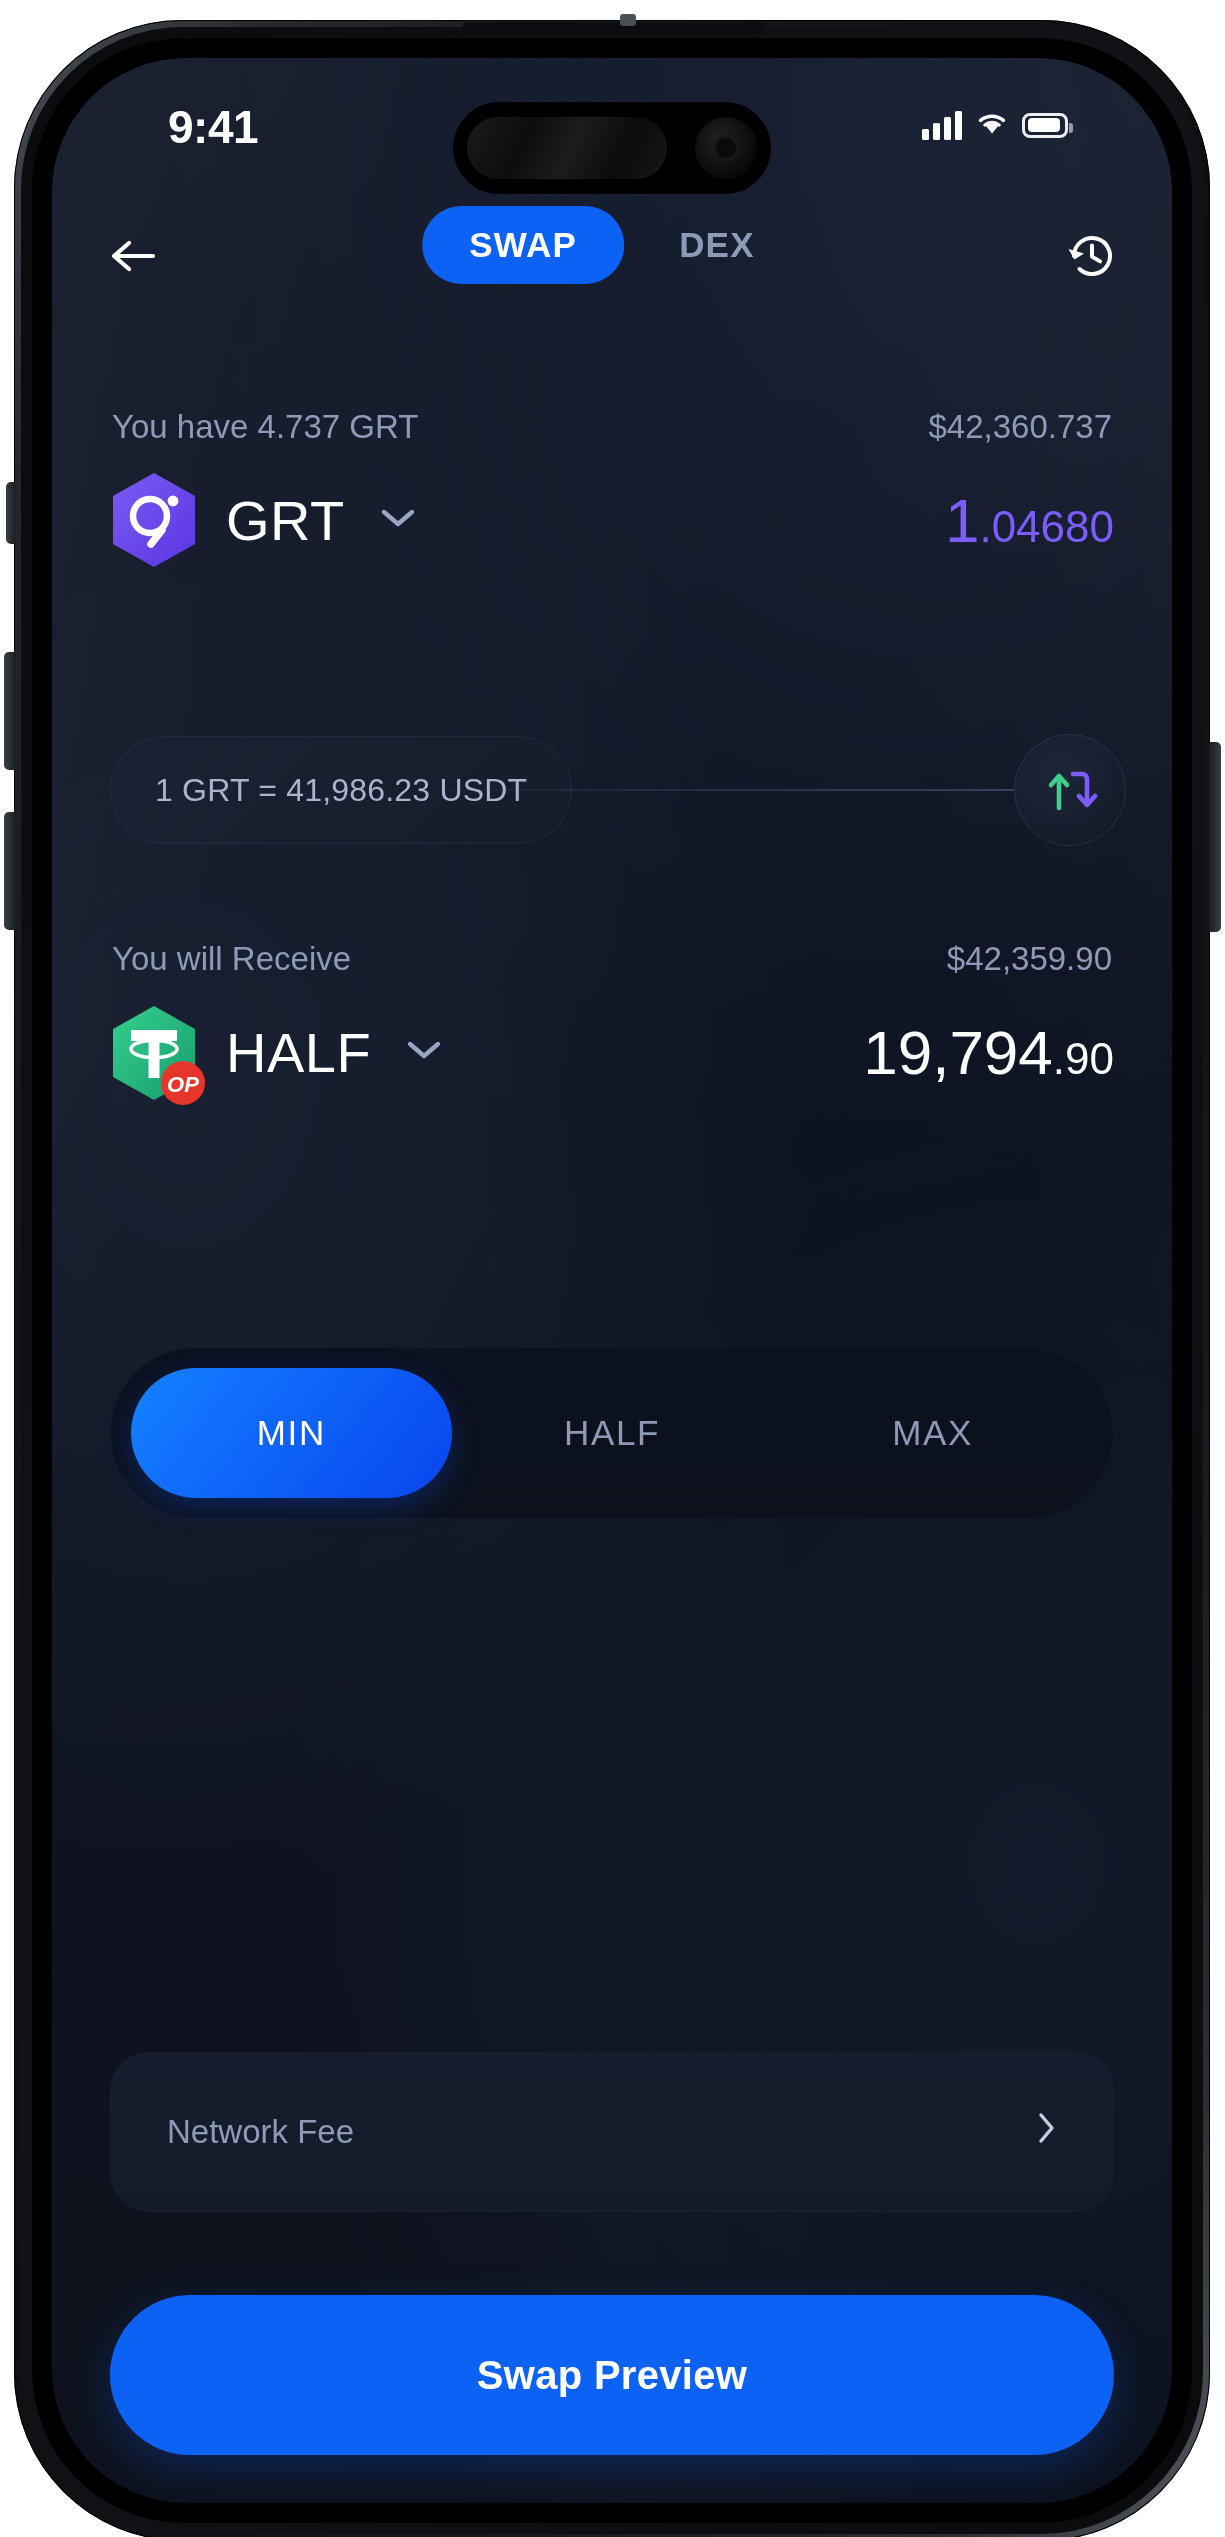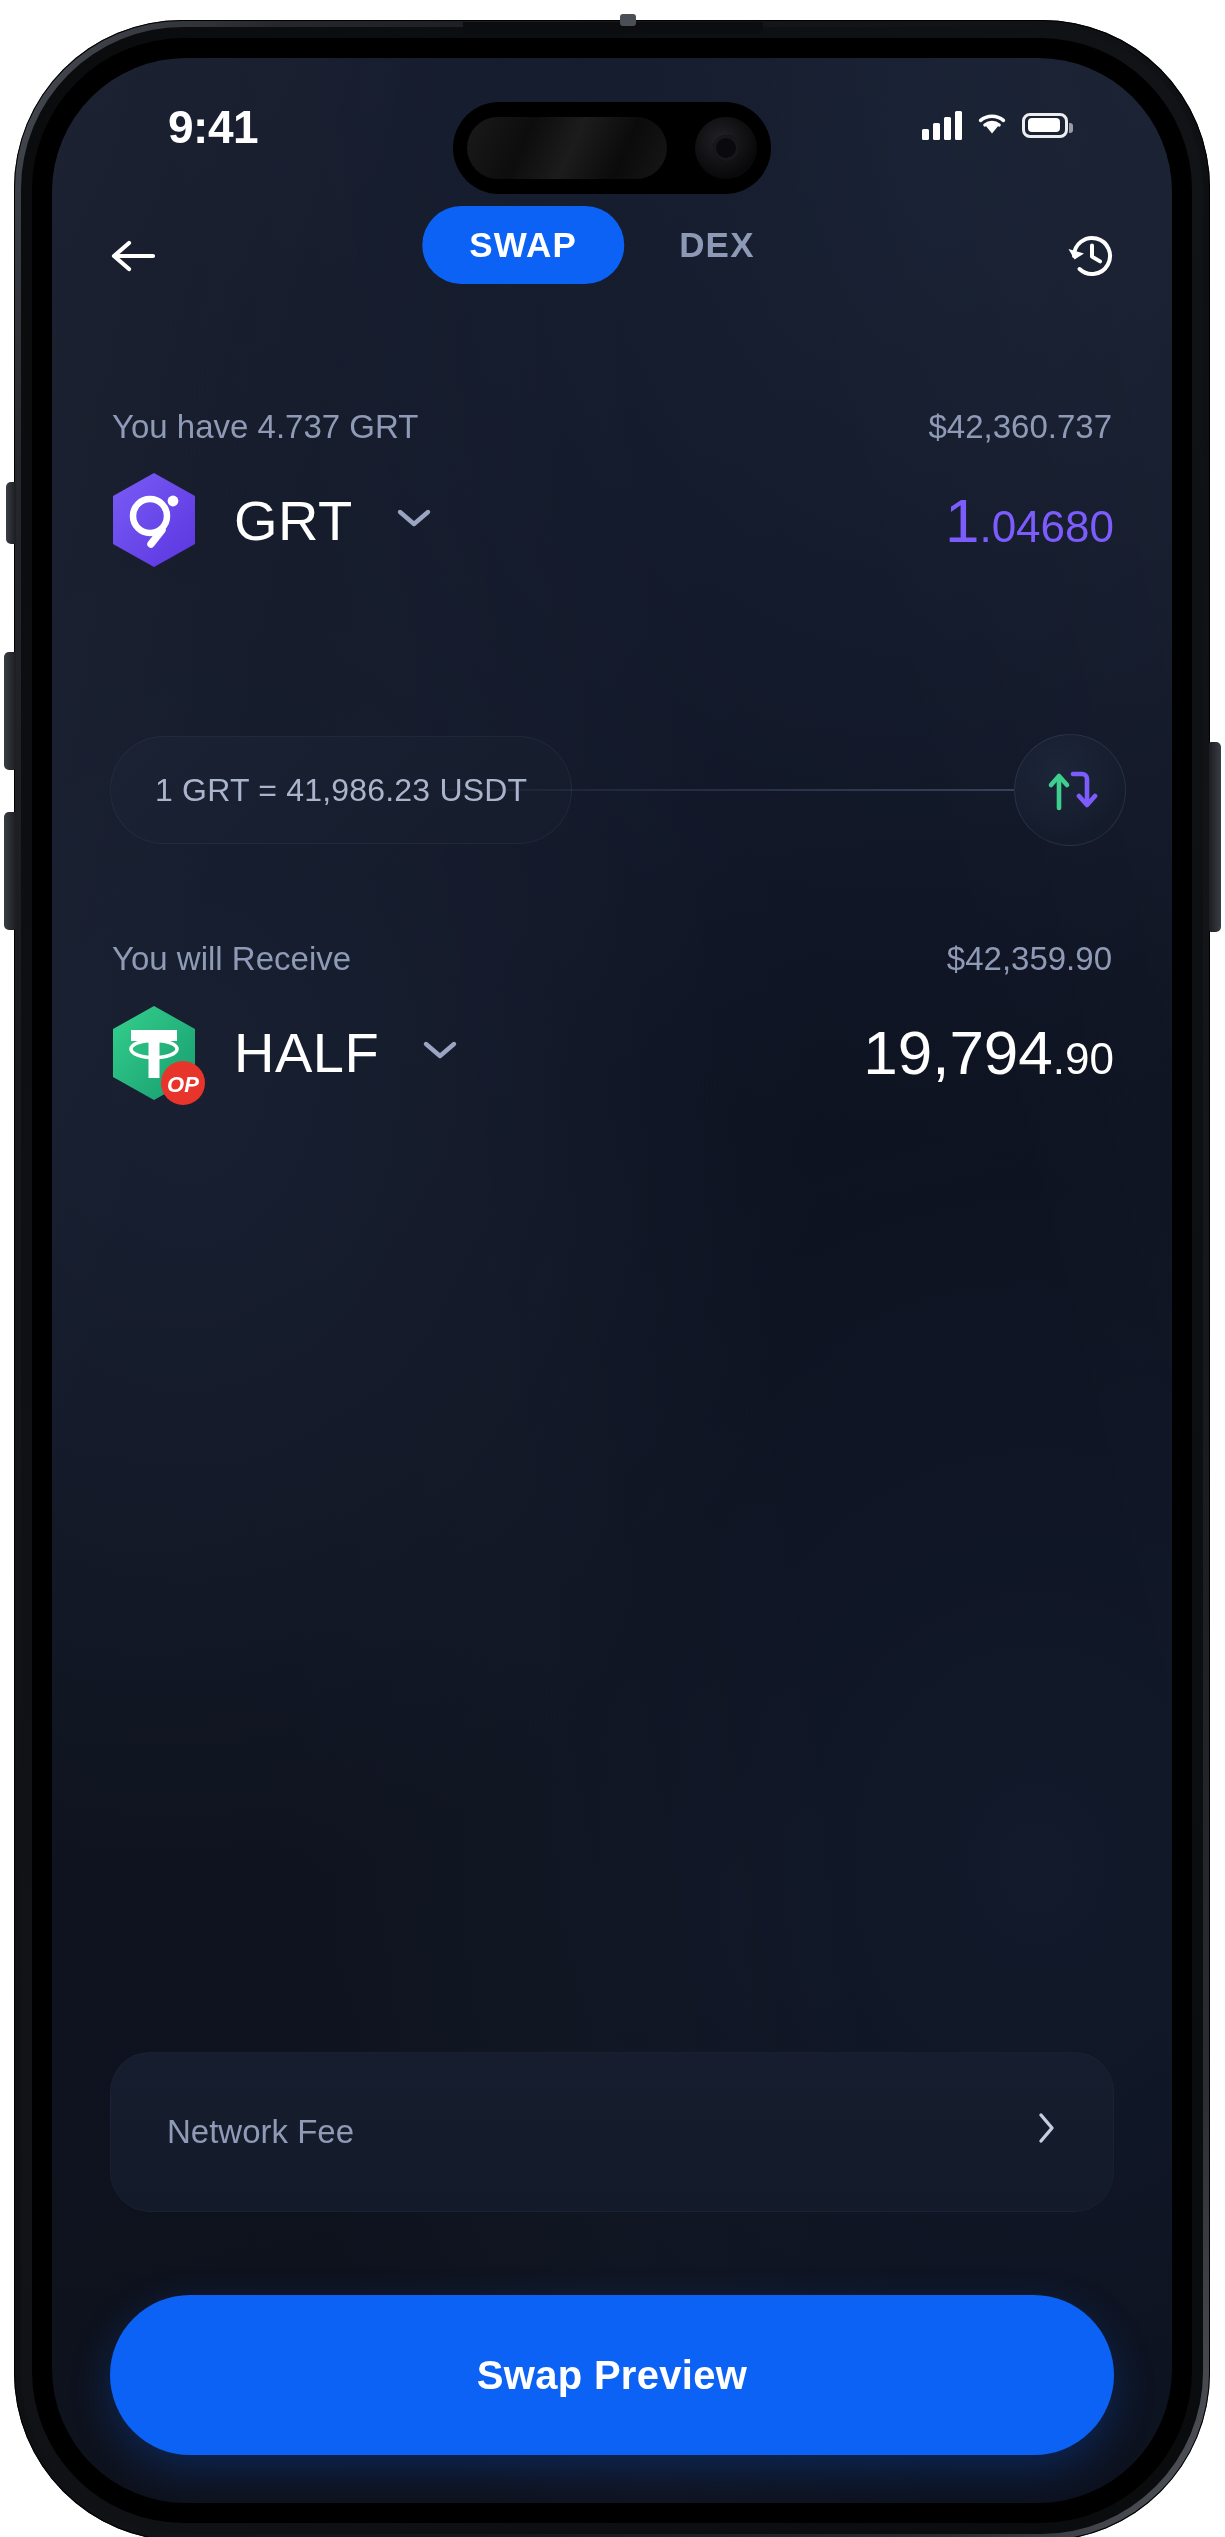--- a/index.html
+++ b/index.html
@@ -97,21 +97,21 @@
   .tab.active{ background:#0c62f5; color:#fff; }
   .tab.idle{ color:#8e99b5; }
 
   
   .sec-top{ position:absolute; left:0; top:350px; width:100%; }
   .sec-bot{ position:absolute; left:0; top:882px; width:100%; }
   .meta-row{ display:flex; justify-content:space-between; align-items:baseline; padding:0 60px; }
   .meta-left{ font-size:33px; color:#8f9ab6; }
   .meta-right{ font-size:33px; color:#8f9ab6; }
   .token-row{ display:flex; align-items:center; justify-content:space-between; padding:0 58px; margin-top:26px; }
-  .token-id{ display:flex; align-items:center; gap:36px; }
+  .token-id{ display:flex; align-items:center; gap:28px; }
   .logo-wrap{ position:relative; width:88px; height:96px;text-align:right; }
   .sym{ font-size:56px; color:#fff; font-weight:400; letter-spacing:0.5px; }
   .chev{ margin-left:6px; }
   .amount{ font-weight:400; white-space:nowrap; }
   .amount .int{ font-size:62px; }
   .amount .dec{ font-size:44px; }
   .amt-purple .int, .amt-purple .dec{ color:#7c5cfc; }
   .amt-white .int, .amt-white .dec{ color:#fff; }
 
   
@@ -298,20 +298,25 @@
                 <path d="M5 6 L19 18 L33 6" stroke="#9aa5c2" stroke-width="4.4" fill="none" stroke-linecap="round" stroke-linejoin="round"></path>
               </svg>
             </span>
           </div>
           <div class="amount amt-white">
             <span class="int">19,794</span><span class="dec">.90</span>
           </div>
         </div>
       </div>
 
+      <div class="seg">
+        <div class="seg-item active">MIN</div>
+        <div class="seg-item">HALF</div>
+        <div class="seg-item">MAX</div>
+      </div>
 
       <div class="fee-card">
         <span class="fee-label">Network Fee</span>
         <span class="fee-val">
           <span>
             <svg width="20" height="34" viewBox="0 0 20 34">
               <path d="M4 4 L15 17 L4 30" stroke="#c6cde0" stroke-width="3.4" fill="none" stroke-linecap="round" stroke-linejoin="round"></path>
             </svg>
           </span>
         </span>

